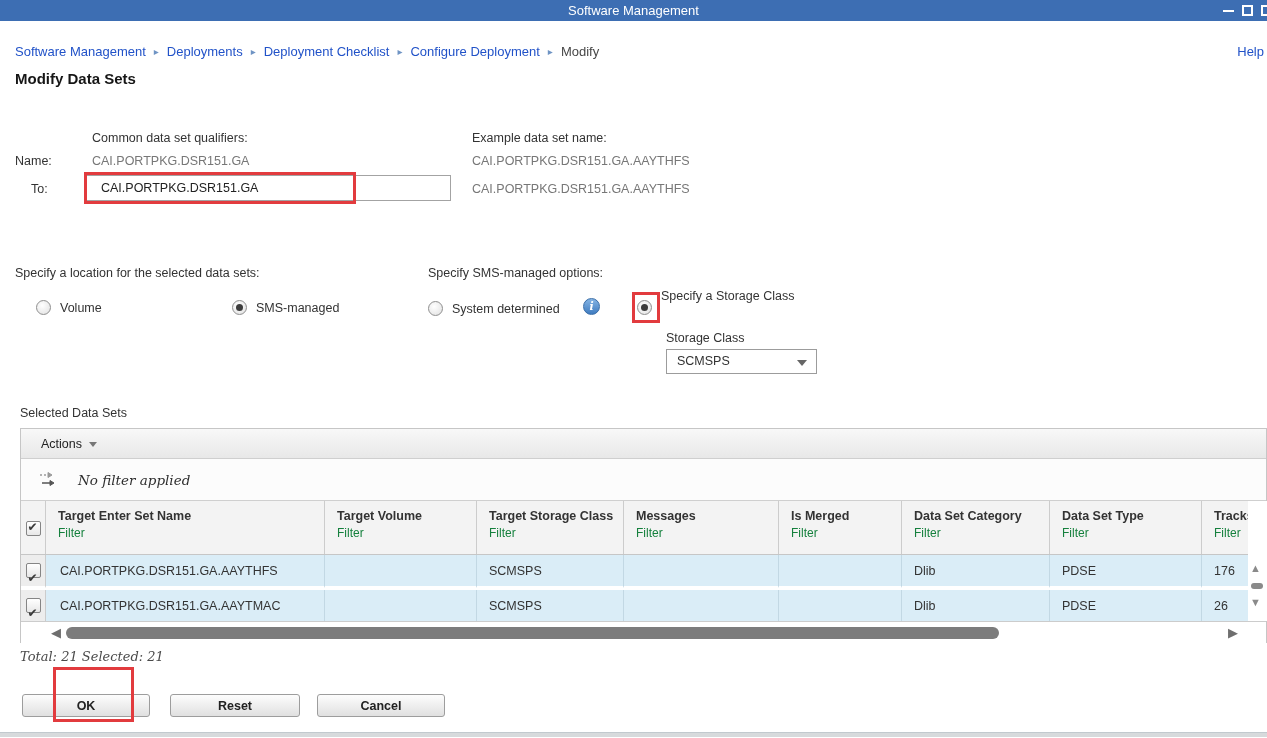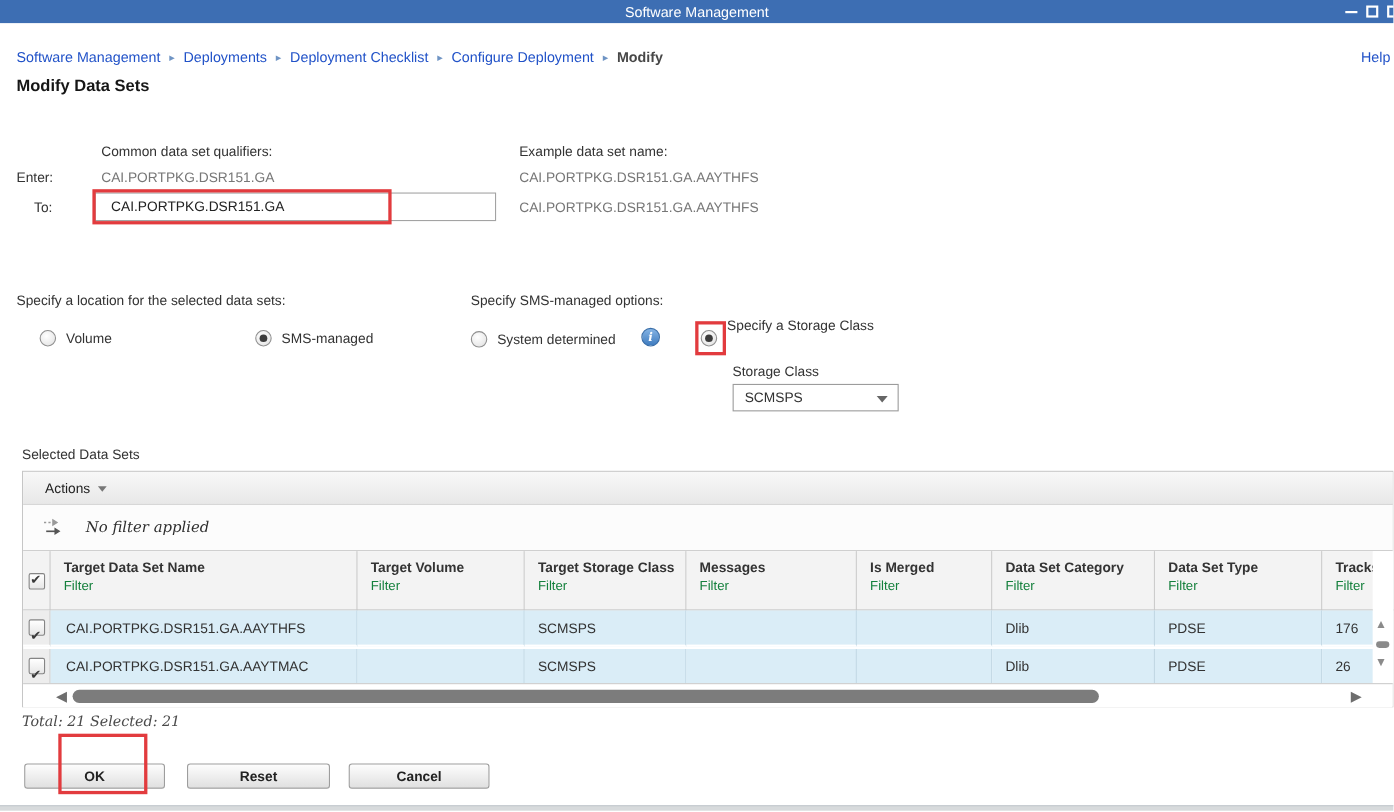--- a/index.html
+++ b/index.html
@@ -12,21 +12,21 @@
   .titlebar-title { position:absolute; left:0; right:0; top:0; height:21px; line-height:21px;
     text-align:center; color:#fff; font-size:13px; }
   .win-controls { position:absolute; right:6px; top:0; height:21px; display:flex; align-items:center; gap:8px; }
   .win-min { width:11px; height:2px; background:#fff; }
   .win-max { width:11px; height:11px; border:2px solid #fff; background:transparent; }
   .win-part { width:12px; height:11px; border:2px solid #fff; margin-right:-12px; }
 
   
   .breadcrumb { position:absolute; left:15px; top:44px; display:flex; align-items:center; font-size:13px; white-space:nowrap; }
   .crumb { color:#2152c8; text-decoration:none; cursor:pointer; }
-  .crumb-current { color:#474747;font-weight:bold; }
+  .crumb-current { color:#474747; }
   .crumb-sep { color:#6f94c4; font-size:10px; padding:0 8px; }
   .crumb-sep::before { content:"▸"; }
   .help-link { position:absolute; right:3px; top:44px; color:#2152c8; font-size:13px; cursor:pointer; }
 
   
   .page-heading { position:absolute; left:15px; top:70px; font-size:15px; font-weight:bold; color:#161616; }
   .page-instructions { position:absolute; left:15px; top:98px; font-size:12.5px; color:#333; }
 
   
   .lbl { position:absolute; font-size:12.5px; color:#333; white-space:nowrap; }
@@ -143,21 +143,21 @@
     <span class="crumb-sep"></span>
     <span class="crumb-current">Modify</span>
   </div>
   <span class="help-link">Help</span>
 
   <div class="page-heading">Modify Data Sets</div>
 
   <div class="lbl" style="left:92px; top:131px;">Common data set qualifiers:</div>
   <div class="lbl" style="left:472px; top:131px;">Example data set name:</div>
 
-  <div class="lbl" style="left:15px; top:154px;">Enter:</div>
+  <div class="lbl" style="left:15px; top:154px;">Name:</div>
   <div class="val-gray" style="left:92px; top:154px;">CAI.PORTPKG.DSR151.GA</div>
   <div class="val-gray" style="left:472px; top:154px;">CAI.PORTPKG.DSR151.GA.AAYTHFS</div>
 
   <div class="lbl" style="left:15px; top:182px;margin-left:16px;">To:</div>
   <input class="to-input" type="text" value="CAI.PORTPKG.DSR151.GA" style="">
   <div class="val-gray" style="left:472px; top:182px;">CAI.PORTPKG.DSR151.GA.AAYTHFS</div>
 
   <div class="annotation" style="left:84px; top:172px; width:272px; height:32px;"></div>
 
   <div class="lbl" style="left:15px; top:266px;">Specify a location for the selected data sets:</div>
@@ -206,21 +206,21 @@
         </g>
       </svg>
       <div class="filter-status">No filter applied</div>
     </div>
 
     <div class="header-row">
       <div class="hcell hcell-check c0">
         <div class="checkbox checked"></div>
       </div>
       <div class="hcell c1">
-        <div class="hcell-title">Target Data Set Name</div>
+        <div class="hcell-title">Target Enter Set Name</div>
         <span class="hcell-filter">Filter</span>
       </div>
       <div class="hcell c2">
         <div class="hcell-title">Target Volume</div>
         <span class="hcell-filter">Filter</span>
       </div>
       <div class="hcell c3">
         <div class="hcell-title">Target Storage Class</div>
         <span class="hcell-filter">Filter</span>
       </div>

